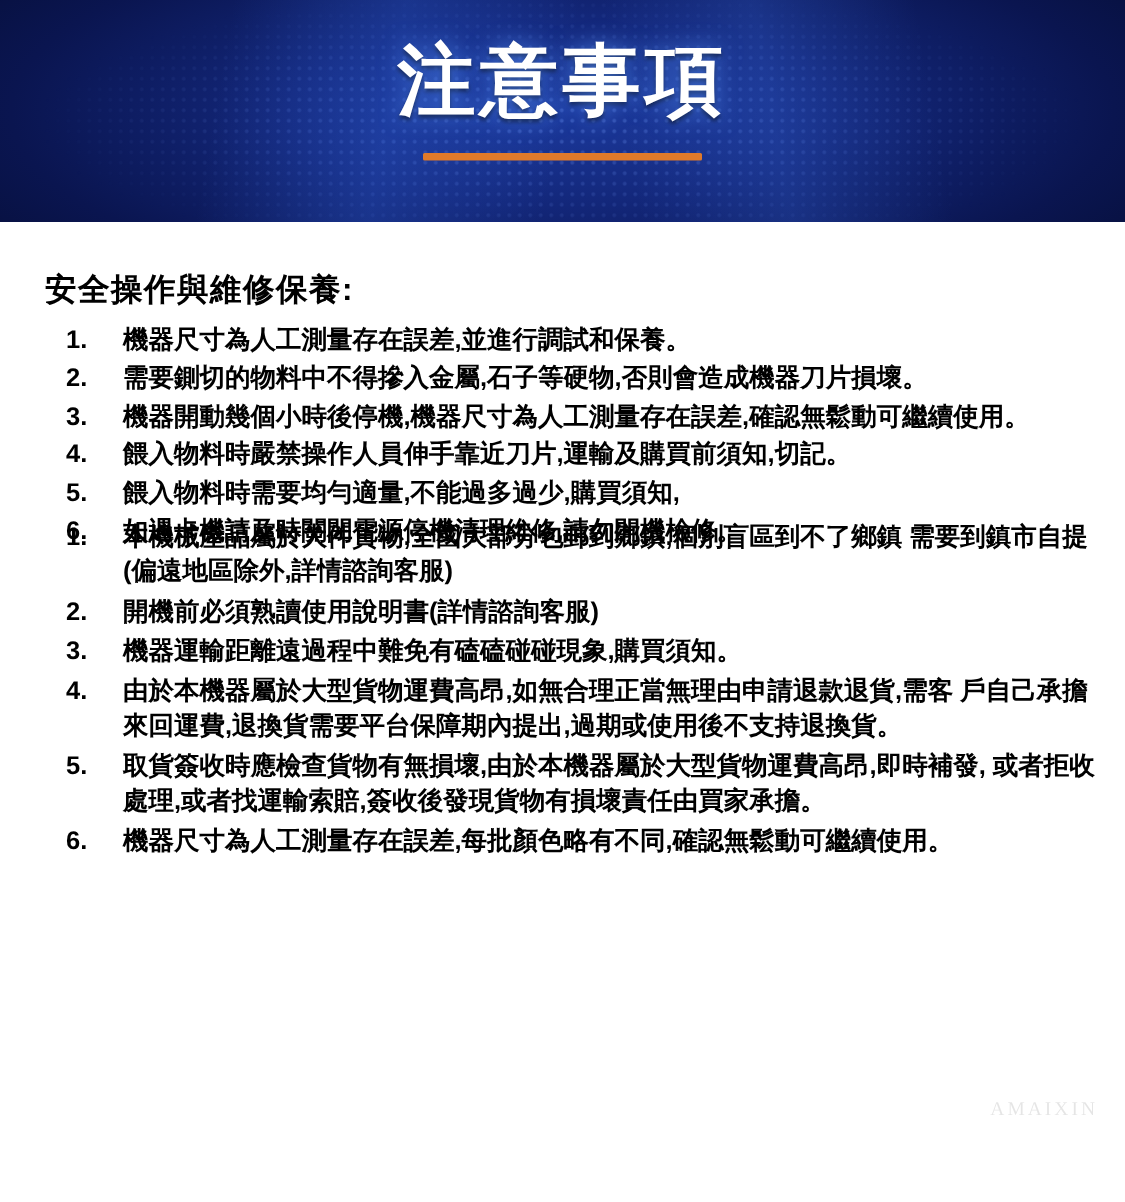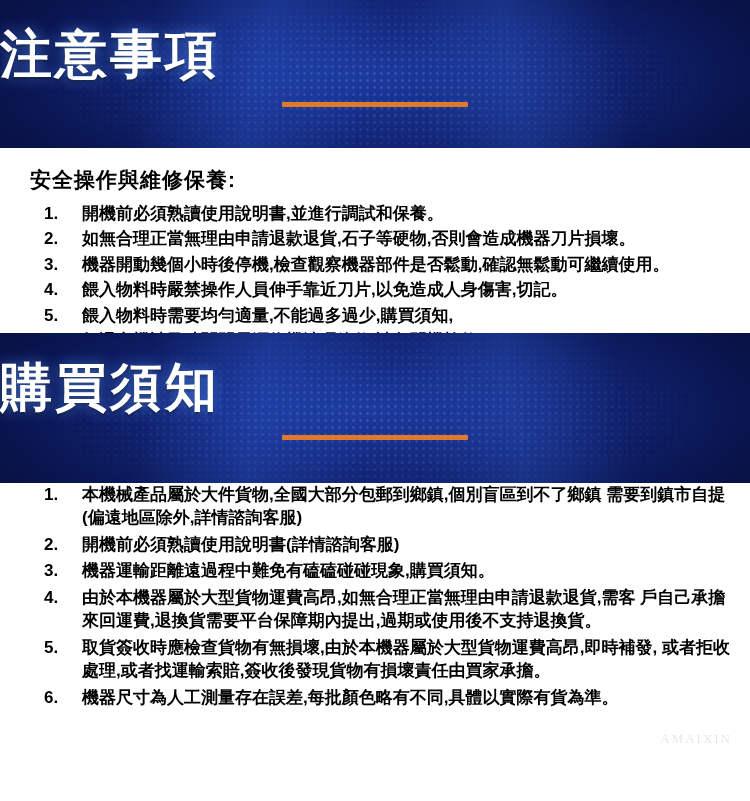--- a/index.html
+++ b/index.html
@@ -46,21 +46,21 @@
     position: absolute;
     inset: 0;
     background:
       linear-gradient(100deg, rgba(40,90,220,0.00) 20%, rgba(60,120,255,0.22) 35%, rgba(40,90,220,0.00) 50%),
       linear-gradient(80deg, rgba(40,90,220,0.00) 55%, rgba(70,130,255,0.18) 68%, rgba(40,90,220,0.00) 82%);
     pointer-events: none;
   }
   .banner-title {
     position: relative;
     z-index: 3;
-    text-align: left;
+    text-align: center;
     color: #ffffff;
     font-weight: bold;
     font-size: 52px;
     letter-spacing: 3px;
     line-height: 1;
     padding-top: 28px;
     text-shadow: 0 0 14px rgba(90,150,255,0.65), 0 2px 3px rgba(0,0,0,0.6);
     font-family: "DejaVu Sans", "Liberation Sans", sans-serif;
   }
   .banner-rule {
@@ -101,21 +101,21 @@
     position: absolute;
     left: 0;
     top: 0;
     font-weight: bold;
   }
   ol.list > li .cont {
     display: block;
     padding-left: 16px;
   }
 
-  .sec-1 { height: 185px; }
+  .sec-1 { height: 185px; margin-top: 13px; }
   .sec-1 .sec-heading { padding-top: 18px; }
   .sec-1 ol.list > li { font-size: 17px; margin-bottom: 2px; }
 
   .sec-2 ol.list > li { font-size: 17px; margin-bottom: 3px; }
   .sec-2 .sec-heading { padding-top: 24px; font-size: 22px; }
 
   .watermark {
     position: absolute;
     right: 18px;
     bottom: 54px;
@@ -136,51 +136,45 @@
     <div class="streaks"></div>
     <div class="banner-title">注意事項</div>
     <div class="banner-rule"></div>
   </div>
 
   <div class="section sec-1">
     <div class="sec-heading">安全操作與維修保養:</div>
     <ol class="list">
       <li>
         <span class="num">1.</span>
-        <span class="cont">開機前必須熟讀使用說明書,並進行調試和保養。</span>
+        <span class="cont">機器尺寸為人工測量存在誤差,並進行調試和保養。</span>
       </li>
       <li>
         <span class="num">2.</span>
-        <span class="cont">如無合理正當無理由申請退款退貨,石子等硬物,否則會造成機器刀片損壞。</span>
+        <span class="cont">需要鍘切的物料中不得摻入金屬,石子等硬物,否則會造成機器刀片損壞。</span>
       </li>
       <li>
         <span class="num">3.</span>
-        <span class="cont">機器開動幾個小時後停機,檢查觀察機器部件是否鬆動,確認無鬆動可繼續使用。</span>
+        <span class="cont">機器開動幾個小時後停機,機器尺寸為人工測量存在誤差,確認無鬆動可繼續使用。</span>
       </li>
       <li>
         <span class="num">4.</span>
-        <span class="cont">餵入物料時嚴禁操作人員伸手靠近刀片,以免造成人身傷害,切記。</span>
+        <span class="cont">餵入物料時嚴禁操作人員伸手靠近刀片,運輸及購買前須知,切記。</span>
       </li>
       <li>
         <span class="num">5.</span>
         <span class="cont">餵入物料時需要均勻適量,不能過多過少,購買須知,</span>
       </li>
       <li>
         <span class="num">6.</span>
         <span class="cont">如遇卡機請及時關閉電源停機清理維修,請勿開機檢修。</span>
       </li>
     </ol>
   </div>
 
-  <div class="banner banner-2">
-    <div class="dots"></div>
-    <div class="streaks"></div>
-    <div class="banner-title">購買須知</div>
-    <div class="banner-rule"></div>
-  </div>
 
   <div class="section sec-2">
     <ol class="list">
       <li>
         <span class="num">1.</span>
         <span class="cont">本機械產品屬於大件貨物,全國大部分包郵到鄉鎮,個別盲區到不了鄉鎮
 需要到鎮市自提(偏遠地區除外,詳情諮詢客服)</span>
       </li>
       <li>
         <span class="num">2.</span>
@@ -195,20 +189,20 @@
         <span class="cont">由於本機器屬於大型貨物運費高昂,如無合理正當無理由申請退款退貨,需客
 戶自己承擔來回運費,退換貨需要平台保障期內提出,過期或使用後不支持退換貨。</span>
       </li>
       <li>
         <span class="num">5.</span>
         <span class="cont">取貨簽收時應檢查貨物有無損壞,由於本機器屬於大型貨物運費高昂,即時補發,
 或者拒收處理,或者找運輸索賠,簽收後發現貨物有損壞責任由買家承擔。</span>
       </li>
       <li>
         <span class="num">6.</span>
-        <span class="cont">機器尺寸為人工測量存在誤差,每批顏色略有不同,具體以實際有貨為準。</span>
+        <span class="cont">機器尺寸為人工測量存在誤差,每批顏色略有不同,確認無鬆動可繼續使用。</span>
       </li>
     </ol>
   </div>
 
   <div class="watermark">AMAIXIN</div>
 
 </div>
 
 </body></html>

